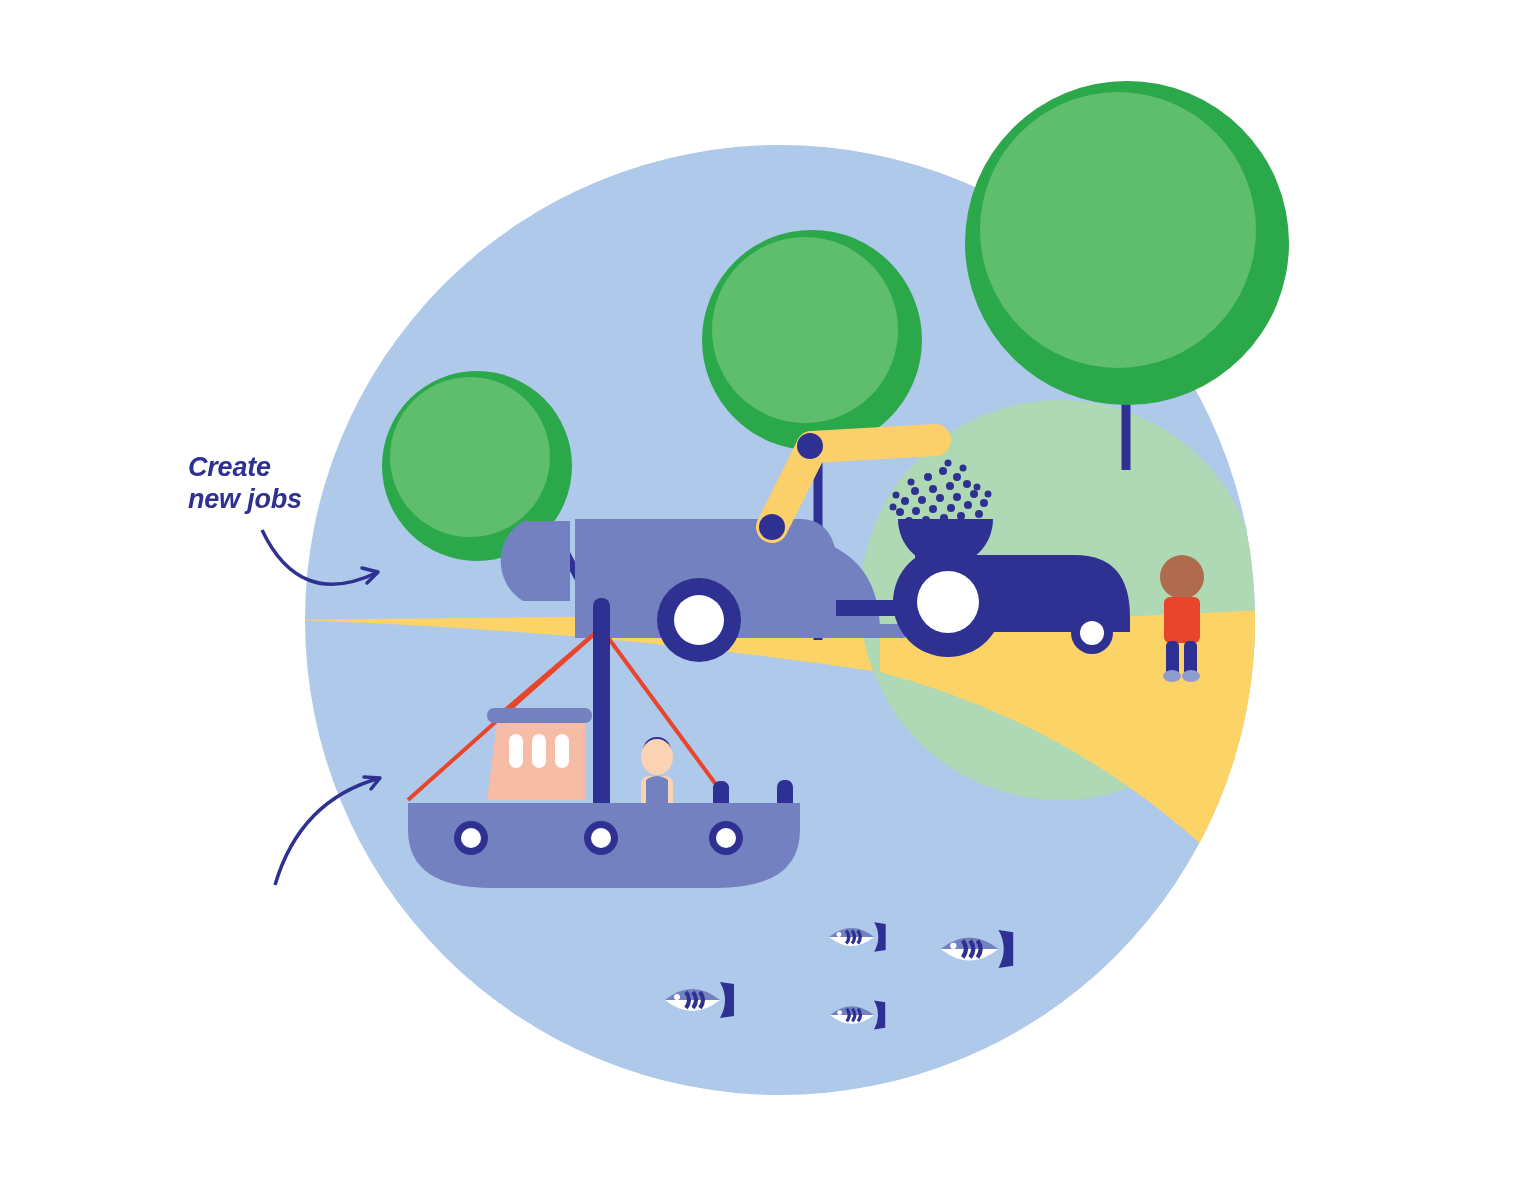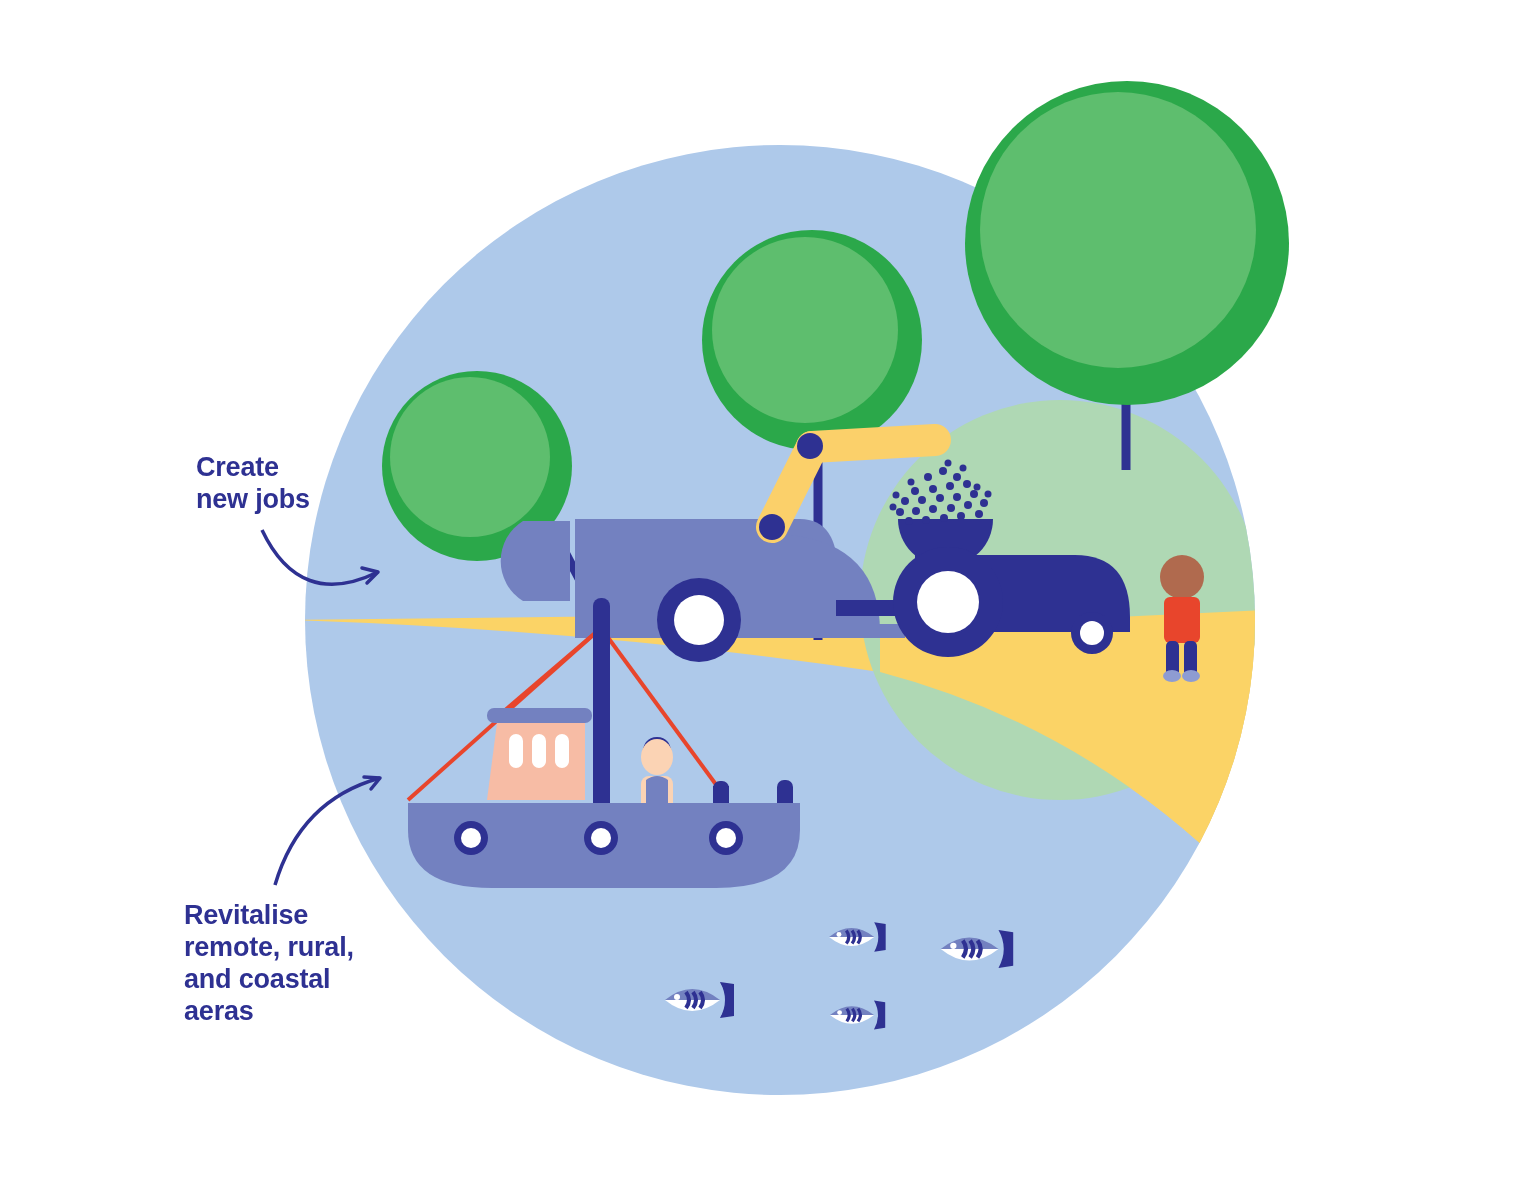--- a/index.html
+++ b/index.html
@@ -31,22 +31,23 @@
     color: #2E3192;
     font-family: "Liberation Sans", sans-serif;
     font-weight: bold;
     font-size: 27px;
     line-height: 1.18;
     letter-spacing: -0.2px;
     white-space: pre-line;
     user-select: none;
   }
   #callout-jobs {
-    left: 196px;
+    left: 188px;
     top: 452px;
+    font-style: italic;
   }
   #callout-revitalise {
     left: 184px;
     top: 900px;
   }
 </style>
 </head>
 <body>
 
 <div id="scene">
@@ -263,18 +264,14 @@
 
     <g>
       <path d="M 275 885 Q 300 800 380 778" stroke="#2E3192" stroke-width="3.5" fill="none"></path>
       <path d="M 380 778 L 364 777 M 380 778 L 371 789" stroke="#2E3192" stroke-width="3.5" fill="none" stroke-linecap="round"></path>
     </g>
   </svg>
 
   <div class="callout" id="callout-jobs">Create
 new jobs</div>
 
-  <div class="callout" id="callout-revitalise">Revitalise
-remote, rural,
-and coastal
-aeras</div>
 
 </div>
 
 </body></html>

